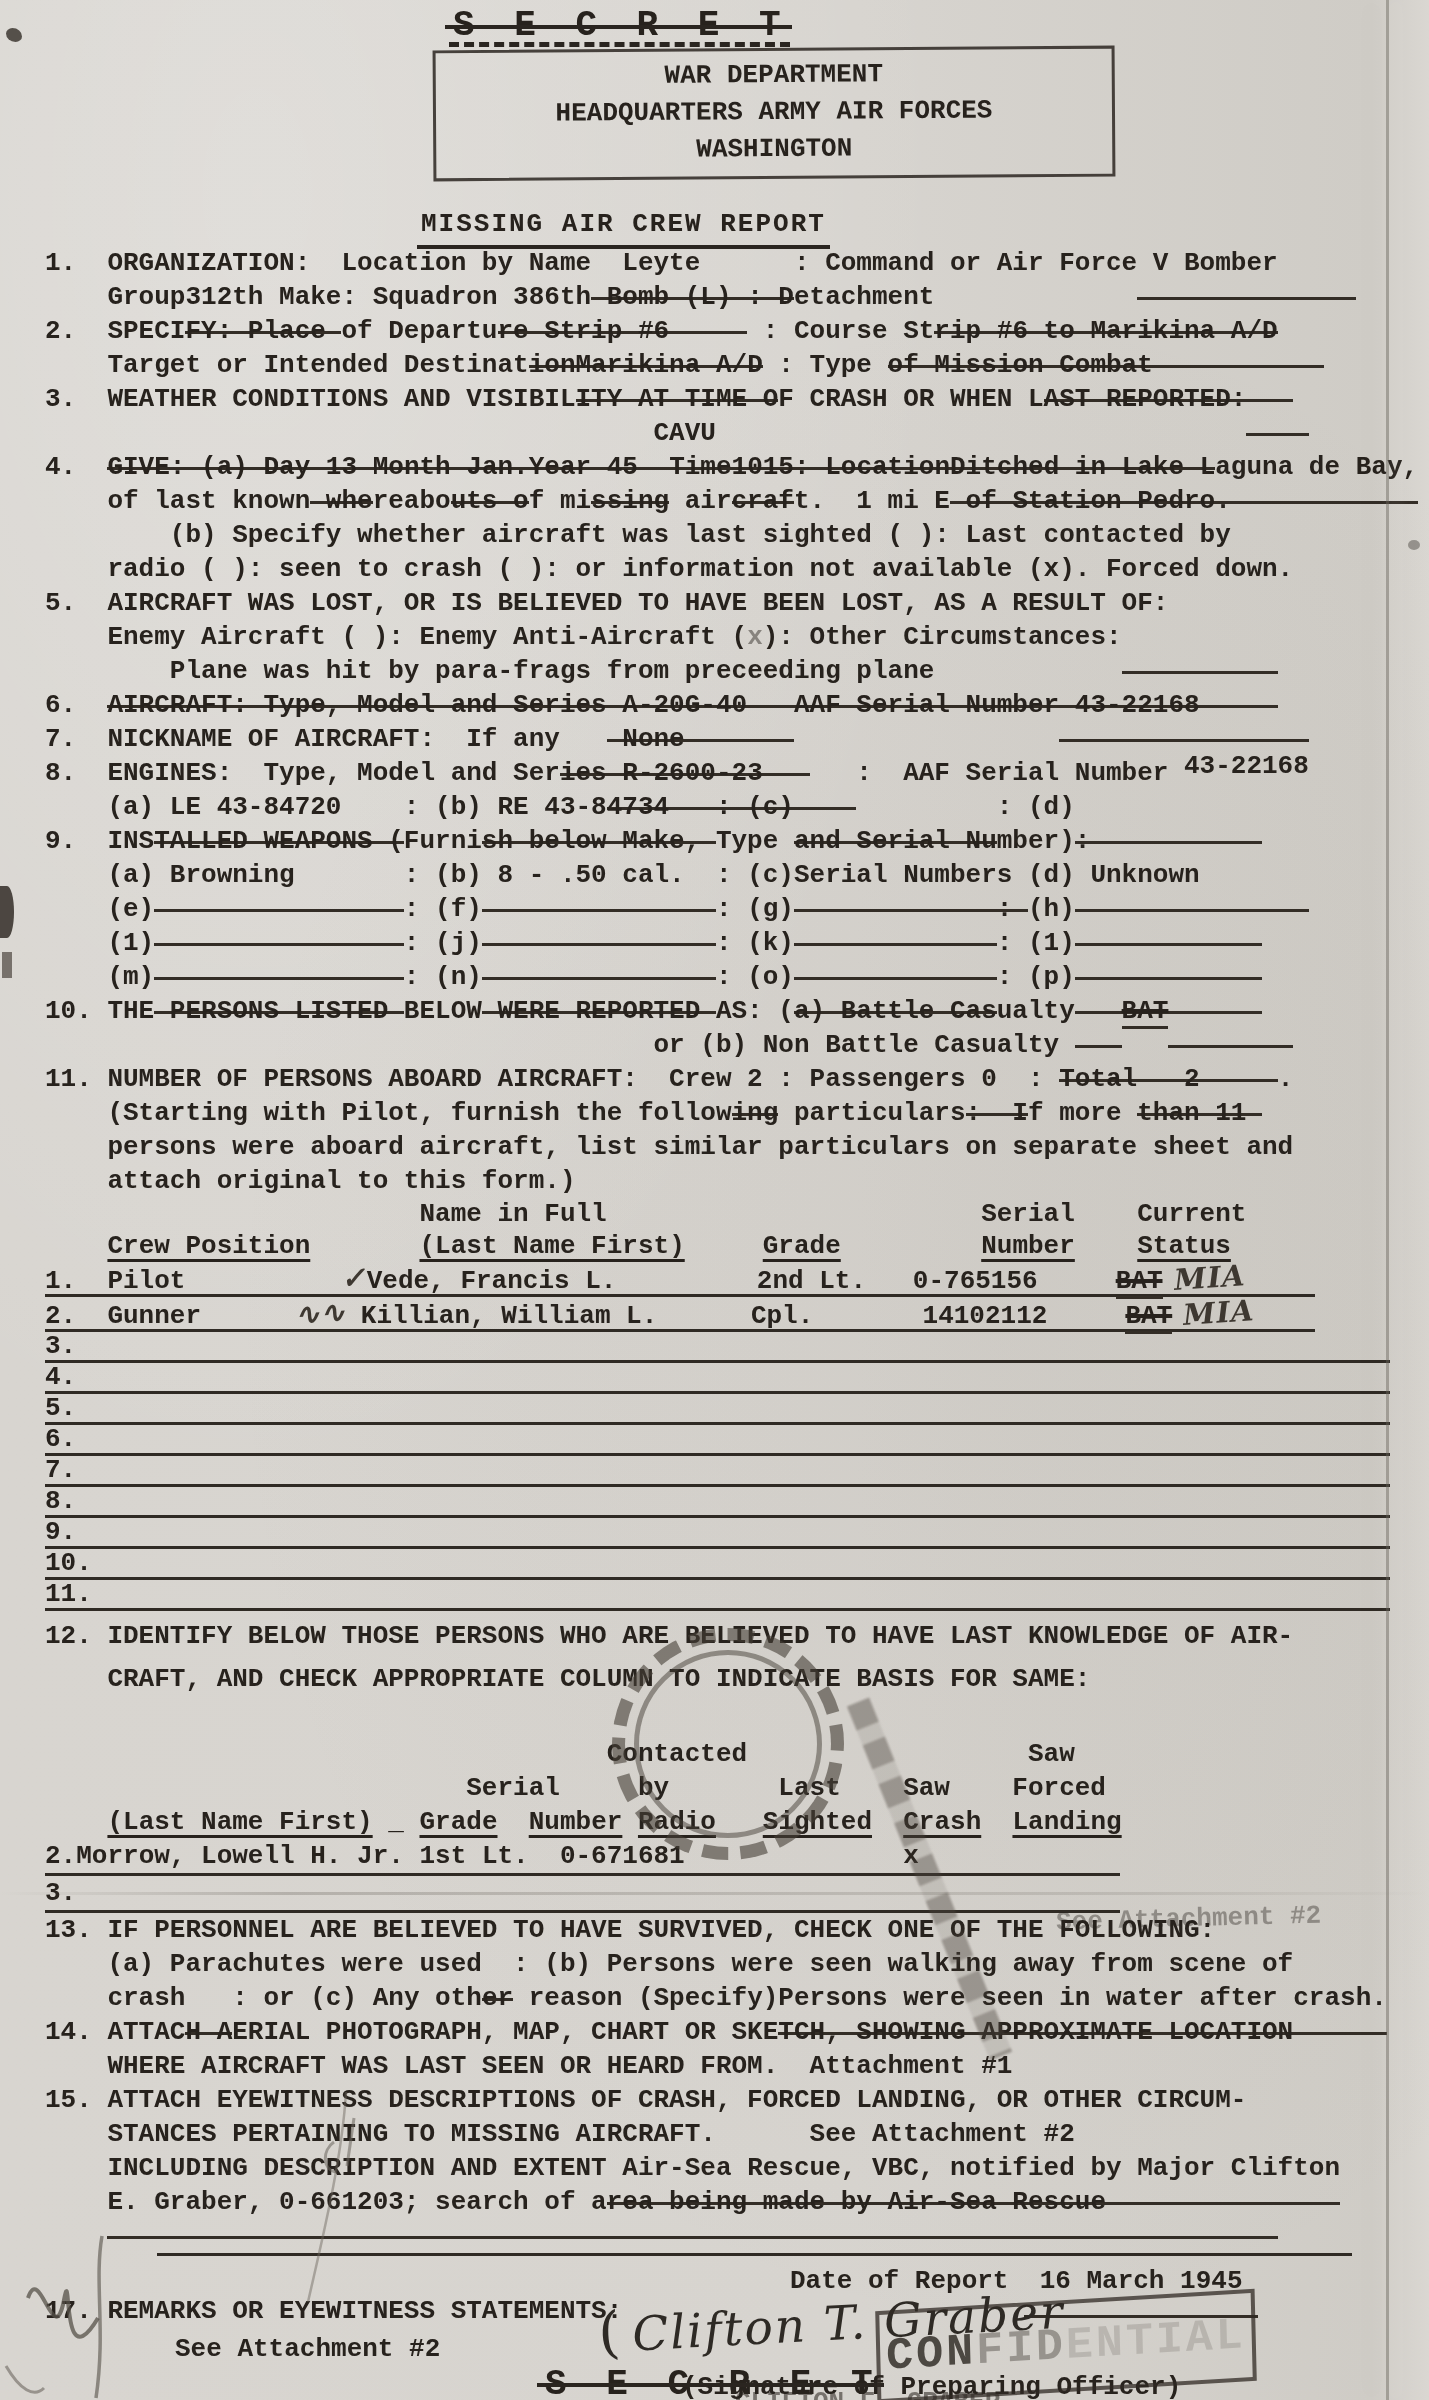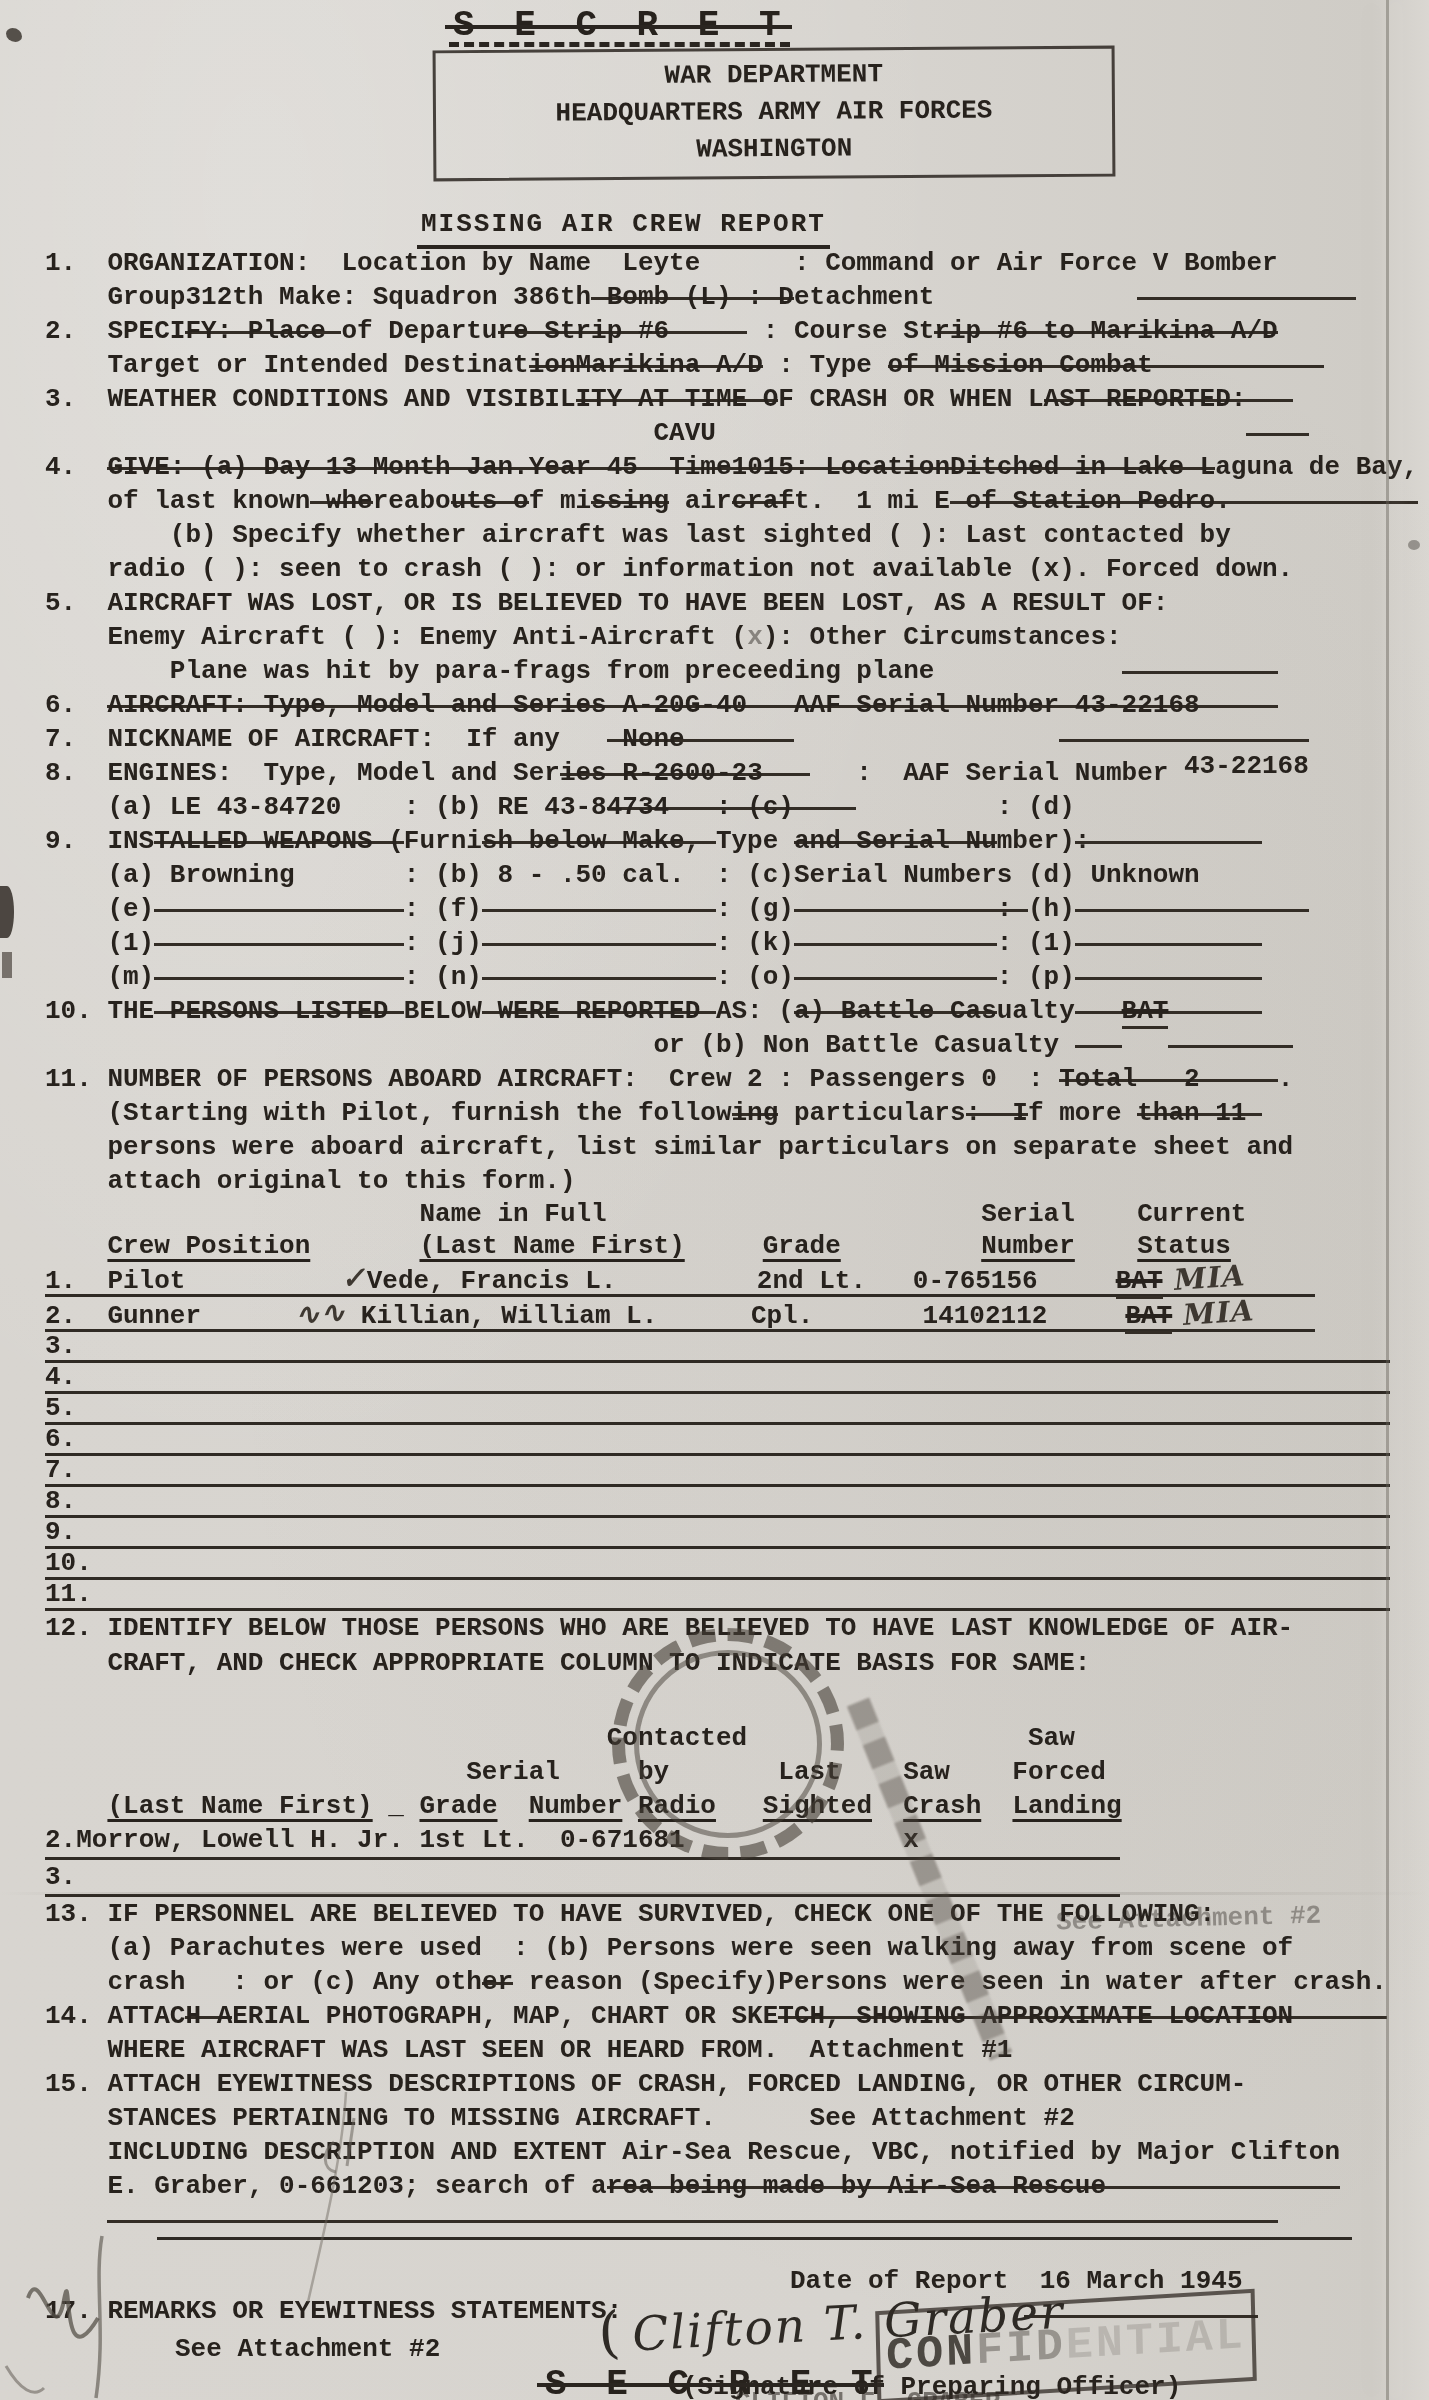--- a/index.html
+++ b/index.html
@@ -7,21 +7,21 @@
     background:
       radial-gradient(ellipse at 18% 8%, rgba(255,255,255,.22), transparent 42%),
       radial-gradient(ellipse at 70% 55%, rgba(120,112,100,.07), transparent 55%),
       linear-gradient(90deg,#d8d5d0 0%,#d7d4cf 60%,#cfccc6 96%,#dad7d2 100%);
     font-family:"Liberation Mono","DejaVu Sans Mono",monospace;
     font-size:26px;font-weight:700;color:#27221d;}
   #doc{position:absolute;left:45px;top:8px;width:1384px;}
   .line{white-space:pre;height:34px;line-height:34px;overflow:visible;}
   .c32{height:32px;line-height:32px;}
   .c28{height:28px;line-height:28px;}
-  .c35{height:35px;line-height:35px;}
+  .c35{height:35px;line-height:35px;margin-top:8px;}
   .mt40{margin-top:40px;}
   .rl{border-bottom:3px solid #2f2a24;width:1270px;}
   .rl2{border-bottom:3px solid #2f2a24;width:1075px;}
   .rl3{border-bottom:3px solid #2f2a24;width:1345px;}
   .hr{height:34px;width:1195px;margin-left:112px;border-bottom:3px solid #2f2a24;}
   .seg-t{}
   .seg-u,.seg-b{border-bottom:3px solid #332d26;padding-bottom:19px;}
   .seg-r{position:relative;top:-7px;}
   .seg-hu{text-decoration:underline;text-decoration-thickness:3px;text-underline-offset:6px;}
   .seg-s{border-bottom:3px solid #332d26;text-decoration:line-through;text-decoration-thickness:4px;}

